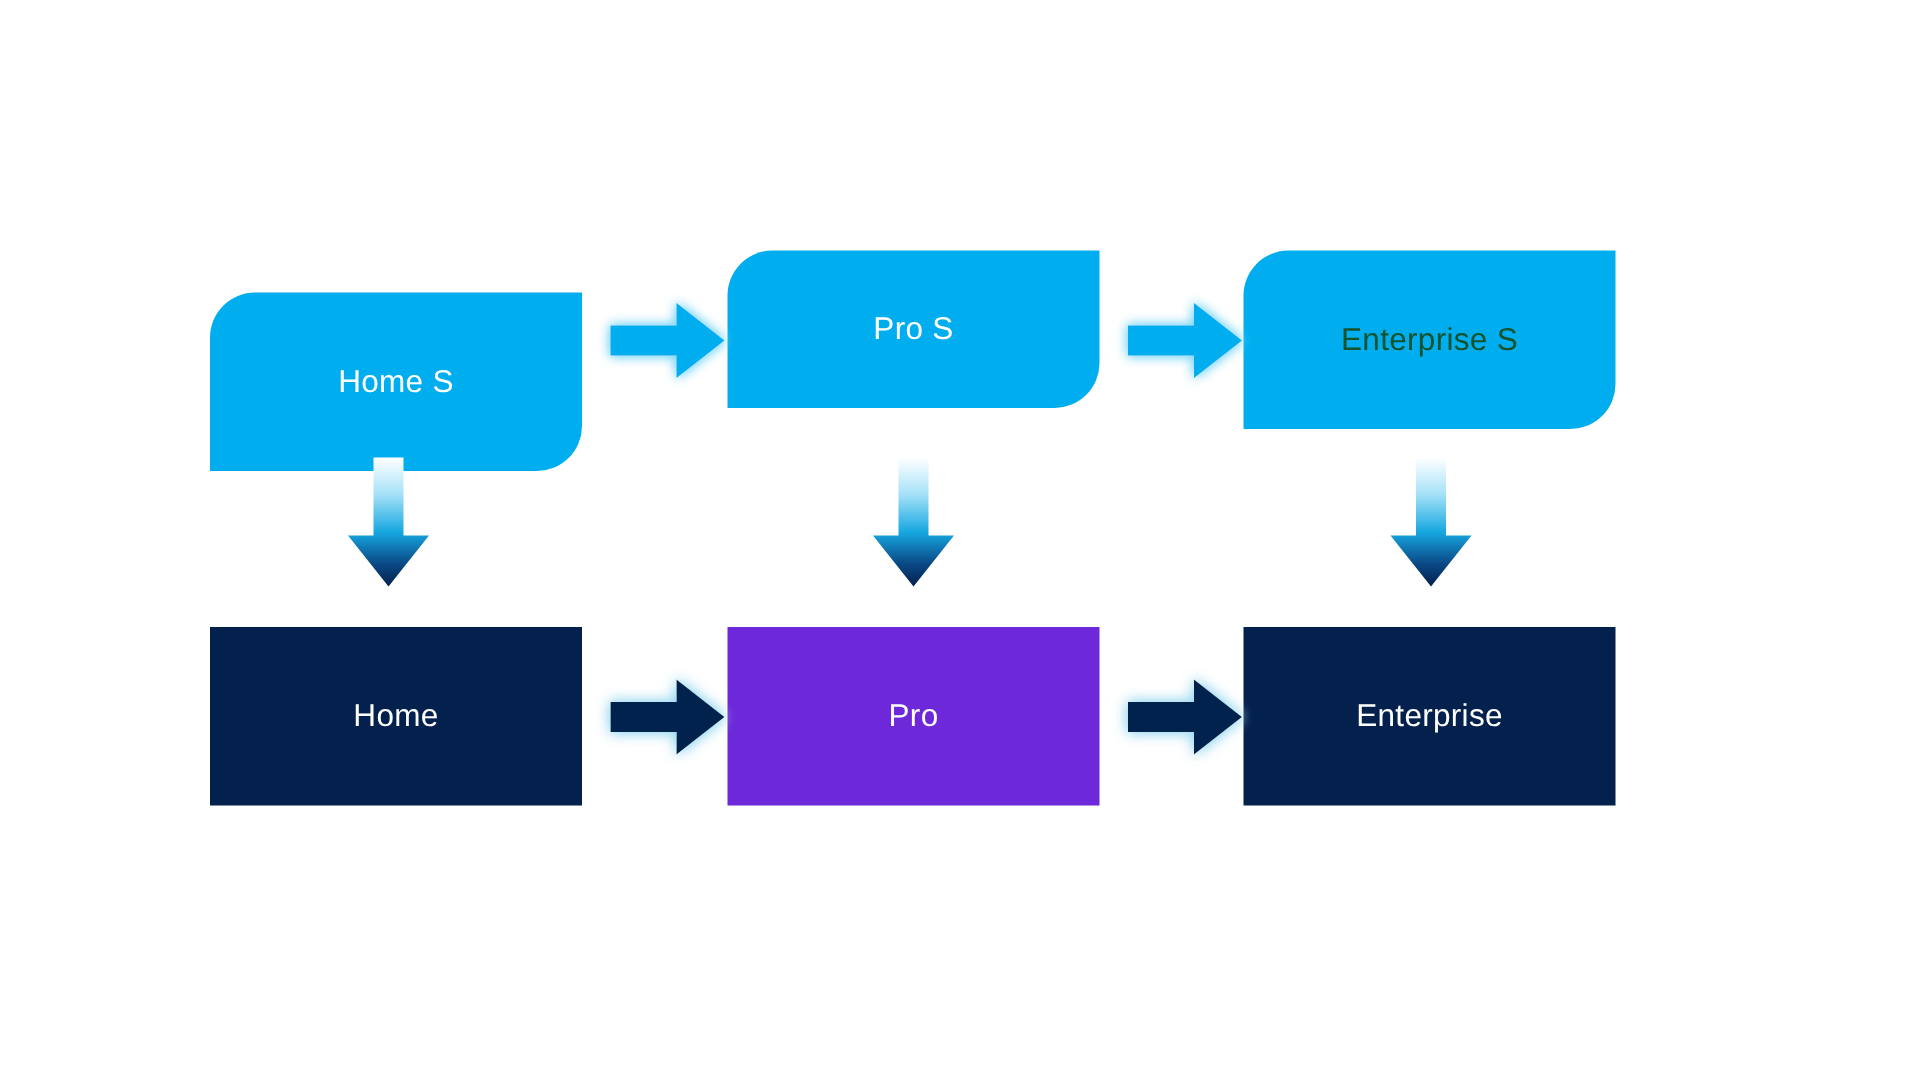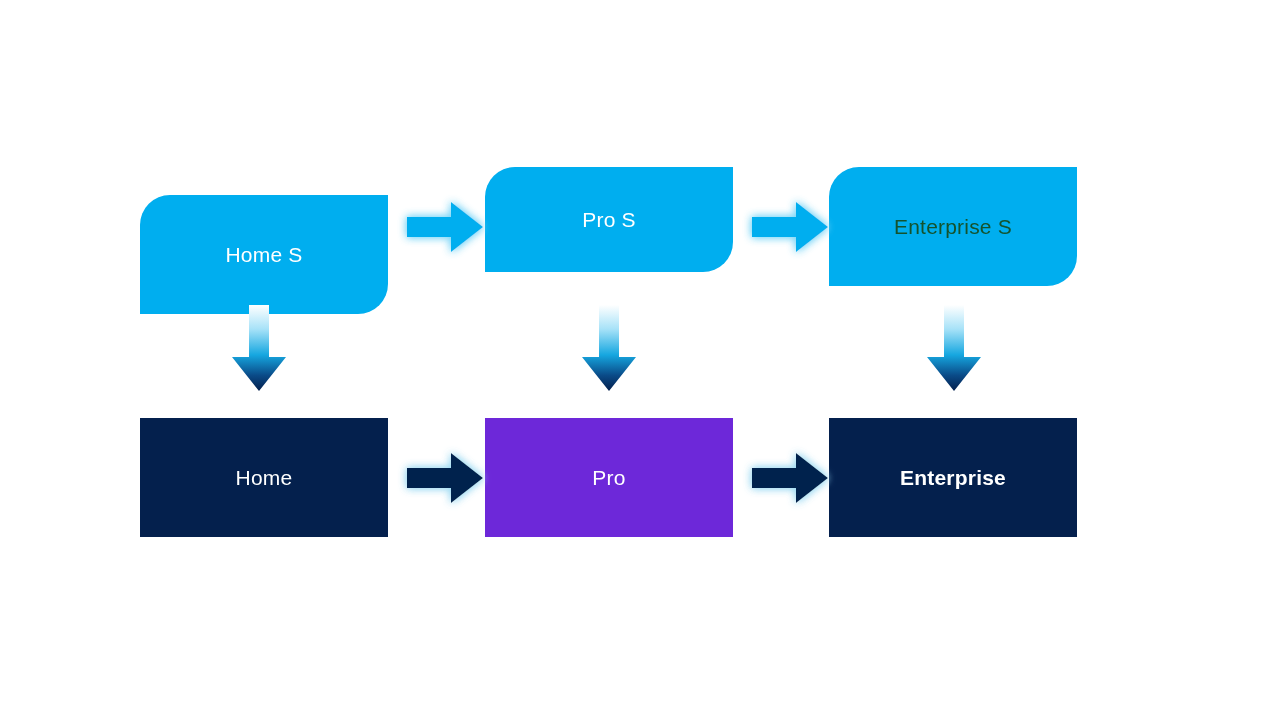--- a/index.html
+++ b/index.html
@@ -148,21 +148,21 @@
         </linearGradient>
       </defs>
       <polygon points="21,0 41,0 41,52 58,52 31,86 4,52 21,52" fill="url(#vgradC)"></polygon>
     </svg>
   </div>
 
   <div class="box box-bottom" id="node-home" style="left: 140px; top: 418px; width: 248px; height: 119px; background: rgb(4, 32, 77); color: rgb(255, 255, 255);">Home</div>
 
   <div class="box box-bottom" id="node-pro" style="left: 485px; top: 418px; width: 248px; height: 119px; background: #6d28d9; color: rgb(255, 255, 255);">Pro</div>
 
-  <div class="box box-bottom" id="node-enterprise" style="left: 829px; top: 418px; width: 248px; height: 119px; background: rgb(4, 32, 77); color: rgb(255, 255, 255); font-weight: bold;">Enterprise</div>
+  <div class="box box-bottom" id="node-enterprise" style="left: 829px; top: 418px; width: 248px; height: 119px; background: rgb(4, 32, 77); color: rgb(255, 255, 255);">Enterprise</div>
 
   <div class="arrow-h" id="conn-home-to-pro" style="left: 405px; top: 449px;">
     <svg viewBox="0 0 80 58" xmlns="http://www.w3.org/2000/svg">
       <defs>
         <filter id="glowDarkA" x="-60%" y="-60%" width="220%" height="220%">
           <feGaussianBlur stdDeviation="4.5" result="b"></feGaussianBlur>
           <feFlood flood-color="#9bd9f2" flood-opacity="0.9" result="c"></feFlood>
           <feComposite in="c" in2="b" operator="in" result="g"></feComposite>
           <feMerge>
               <feMergeNode in="g"></feMergeNode>

